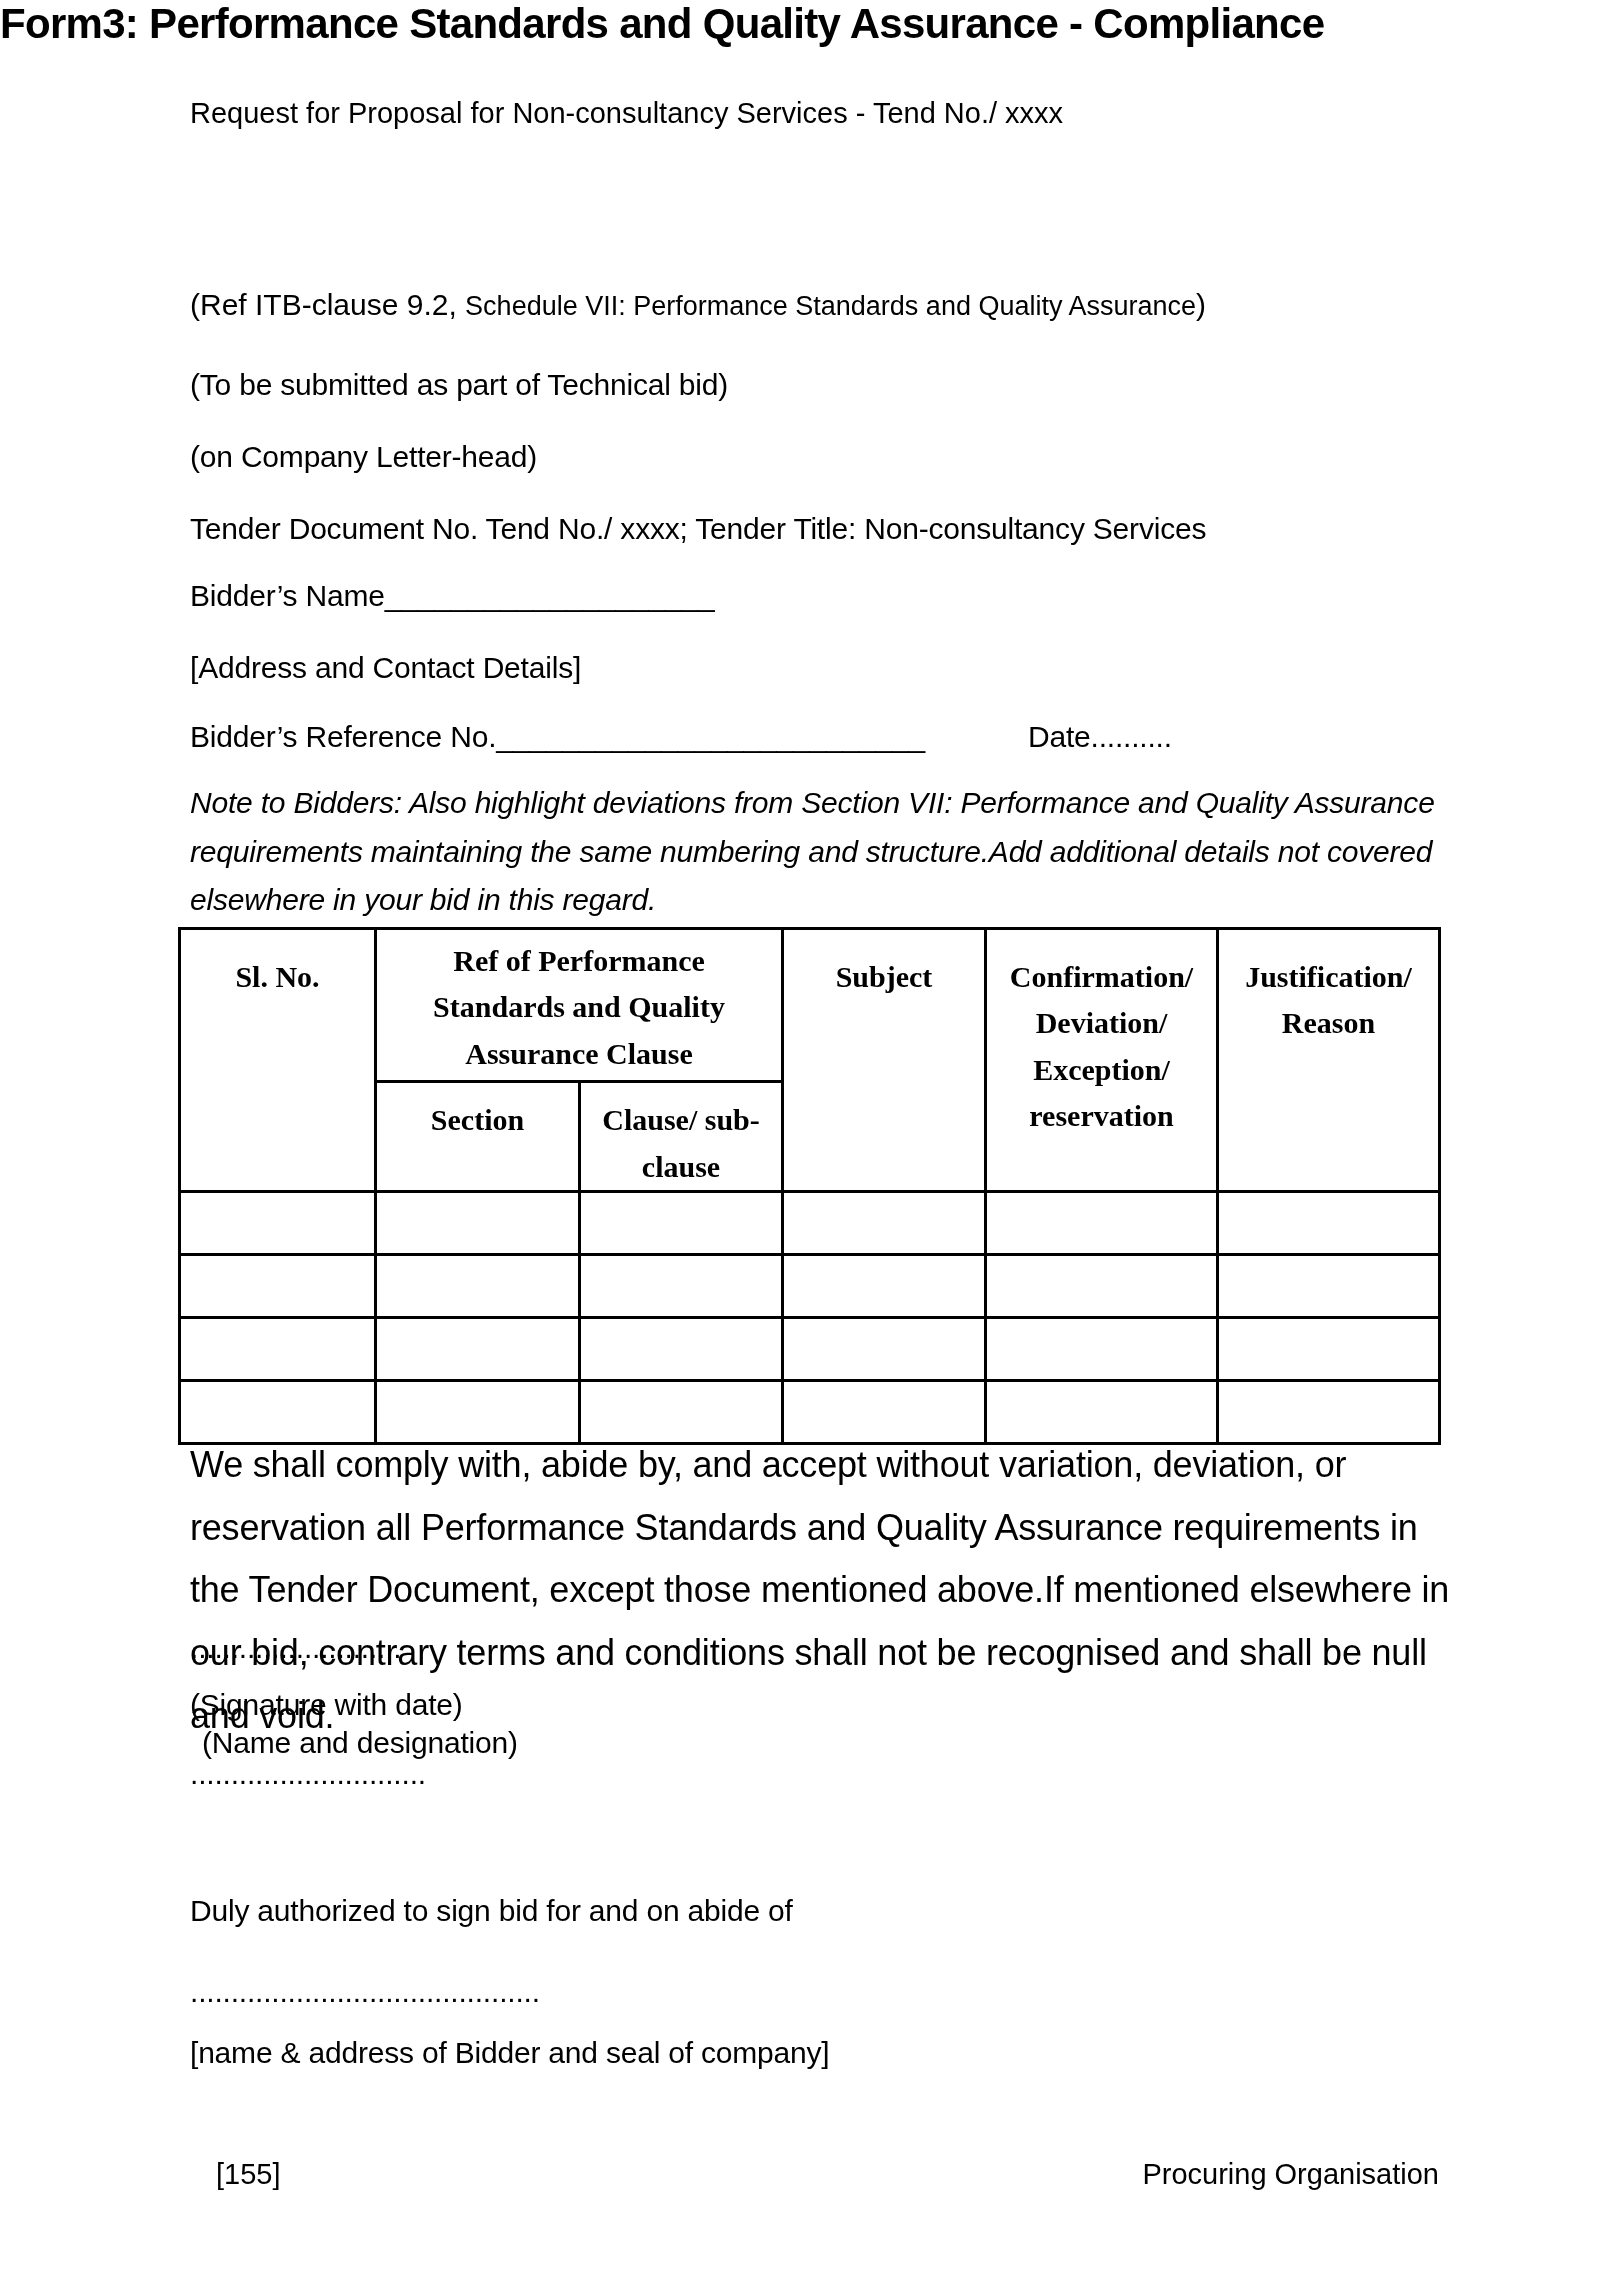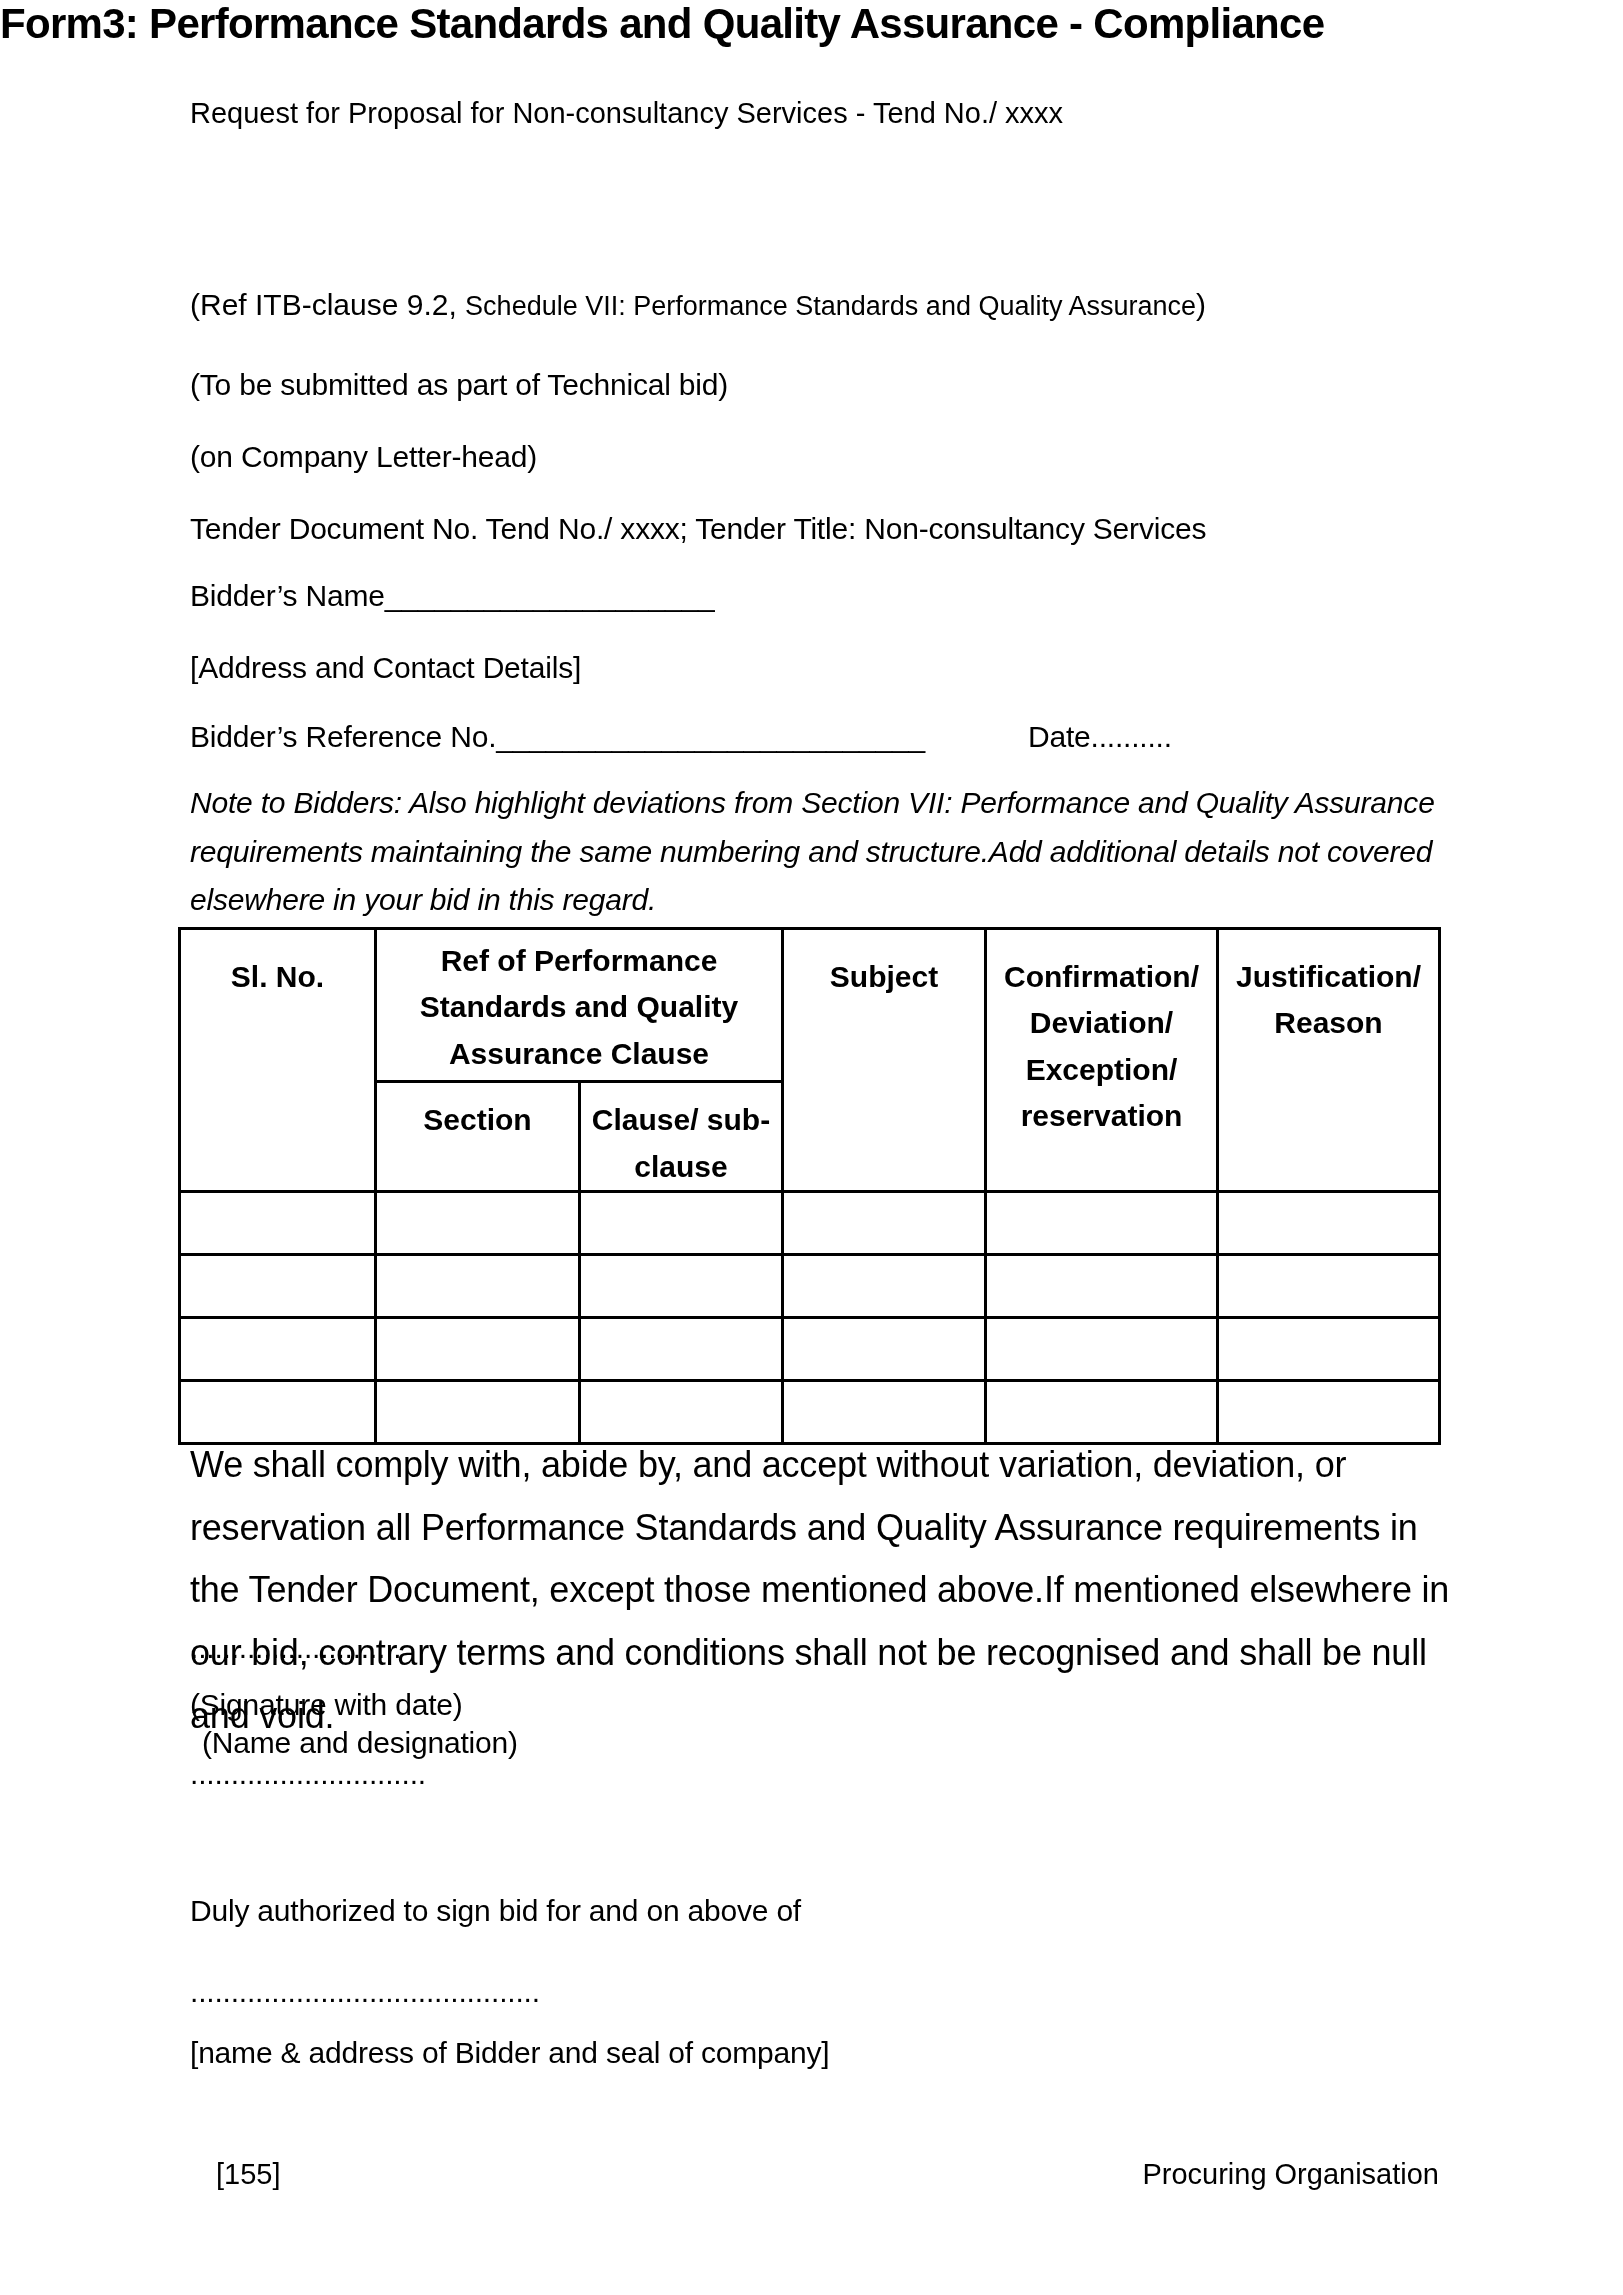--- a/index.html
+++ b/index.html
@@ -39,20 +39,21 @@
   #note-to-bidders {
     top: 779px; width: 1276px;
     font-size: 30px; font-style: italic; line-height: 1.62;
     letter-spacing: -0.2px;
   }
 
   #compliance-table {
     position: absolute; left: 178px; top: 927px;
     border-collapse: collapse; table-layout: fixed;
     width: 1260px;
+    font-family: Liberation Serif, serif;
   }
   #compliance-table th, #compliance-table td { border: 3.3px solid #000; }
   #compliance-table th {
     font-weight: 700; font-size: 30px; line-height: 1.55;
     text-align: center; vertical-align: top;
     white-space: pre-line; padding: 0 3.9px;
   }
   #compliance-table th.tall { padding-top: 23.6px; }
   #compliance-table th.group { padding-top: 7.9px; }
   #compliance-table th.sub { padding-top: 14.4px; }
@@ -180,21 +181,21 @@
   <div id="compliance-paragraph" class="abs">We shall comply with, abide by, and accept without variation, deviation, or reservation all Performance Standards and Quality Assurance requirements in the Tender Document, except those mentioned above.If mentioned elsewhere in our bid, contrary terms and conditions shall not be recognised and shall be null and void.</div>
 
   <div id="dots-signature" class="abs body-text">..........................</div>
 
   <div id="signature-label" class="abs body-text">(Signature with date)</div>
 
   <div id="dots-name" class="abs body-text">.............................</div>
 
   <div id="name-label" class="abs body-text">(Name and designation)</div>
 
-  <div id="authorization-line" class="abs body-text">Duly authorized to sign bid for and on above of</div>
+  <div id="authorization-line" class="abs body-text">Duly authorized to sign bid for and on abide of</div>
 
   <div id="dots-company" class="abs body-text">...........................................</div>
 
   <div id="company-label" class="abs body-text">[name &amp; address of Bidder and seal of company]</div>
 
   <div id="doc-footer" class="abs">
     <span id="footer-page-number">[155]</span>
     <span id="footer-organisation">Procuring Organisation</span>
   </div>
 

